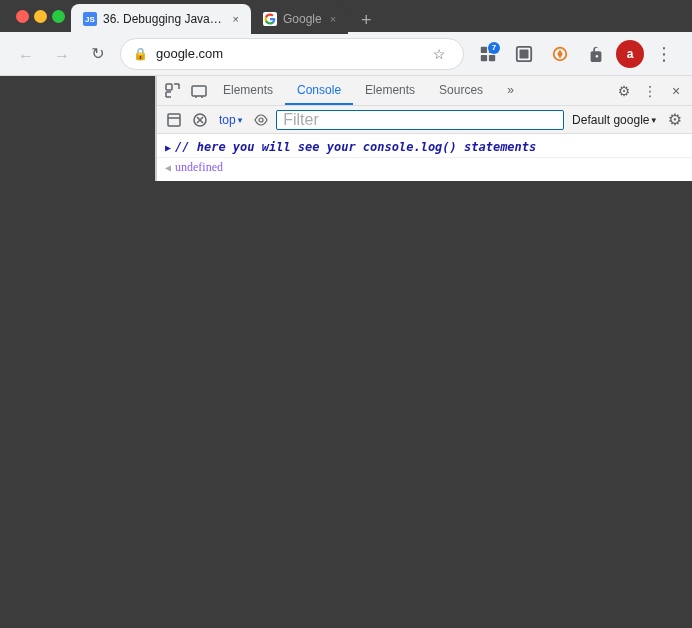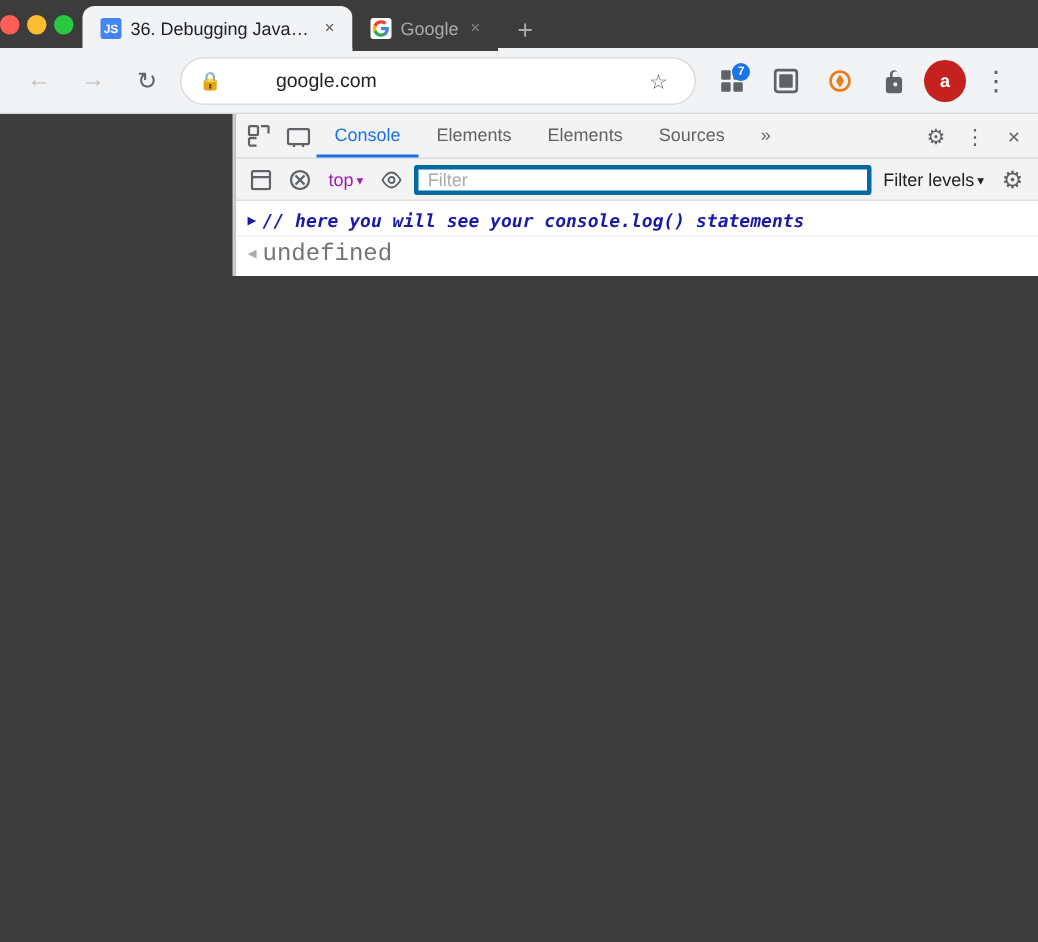--- a/index.html
+++ b/index.html
@@ -4,21 +4,21 @@
   <style>
     * { margin: 0; padding: 0; box-sizing: border-box; }
     body { font-family: 'Arial', sans-serif; background: #3c3c3c; width: 692px; height: 628px; overflow: hidden; }
 
     
     .title-bar {
       height: 32px;
       background: #3c3c3c;
       display: flex;
       align-items: center;
-      padding: 0 0;
+      padding: 0 16px;
       gap: 6px;
     }
     .window-controls {
       display: flex;
       gap: 5px;
       align-items: center;
     }
     .win-btn {
       width: 13px; height: 13px;
       border-radius: 50%;
@@ -113,21 +113,21 @@
       border: 1px solid #dadce0;
       border-radius: 20px;
       display: flex;
       align-items: center;
       padding: 0 12px;
       gap: 8px;
       font-size: 13px;
       color: #202124;
     }
     .lock-icon { color: #5f6368; font-size: 12px; }
-    .address-text { flex: 1; font-size: 13px; color: #202124; margin-left: 28px; }
+    .address-text { flex: 1; font-size: 13px; color: #202124; }
     .address-actions { display: flex; gap: 4px; align-items: center; }
     .addr-icon-btn {
       width: 24px; height: 24px;
       display: flex; align-items: center; justify-content: center;
       color: #5f6368;
       cursor: pointer;
       font-size: 14px;
       border-radius: 50%;
     }
     .toolbar-actions {
@@ -212,39 +212,39 @@
       color: #5f6368;
       font-size: 12px;
       border-radius: 2px;
     }
     .context-selector {
       display: flex;
       align-items: center;
       background: transparent;
       border: none;
       font-size: 12px;
-      color: #a21caf;
+      color: #1d4ed8;
       cursor: pointer;
       gap: 2px;
       padding: 2px 4px;
     }
     .eye-icon {
       width: 22px; height: 22px;
       display: flex; align-items: center; justify-content: center;
       cursor: pointer;
       color: #5f6368;
       font-size: 12px;
     }
     .filter-input {
       flex: 1;
       height: 20px;
-      border: 3px solid #0369a1;
+      border: 1px solid #0369a1;
       border-radius: 2px;
       padding: 0 6px;
-      font-size: 12px;
+      font-size: 16px;
       background: #fff;
       color: #4c1d95;
     }
     .filter-input::placeholder { color: #aaa; }
     .default-levels {
       display: flex;
       align-items: center;
       font-size: 12px;
       color: #202124;
       cursor: pointer;
@@ -293,23 +293,23 @@
       align-items: center;
       padding: 2px 8px;
       min-height: 18px;
     }
     .undef-arrow {
       color: #aaa;
       font-size: 10px;
       margin-right: 4px;
     }
     .undef-text {
-      color: #737373;
-      font-size: 16px;
-      font-family: Liberation Mono, monospace;
+      color: #8b5cf6;
+      font-size: 12px;
+      font-family: Liberation Serif, serif;
     }
 
     
     .browser-page {
       background: #fff;
       width: 155px;
       height: 100%;
     }
 
     .page-with-devtools {
@@ -454,25 +454,25 @@
         </div>
         <div class="dt-icon-btn">
           <svg width="16" height="16" viewBox="0 0 16 16" fill="none" stroke="#5f6368" stroke-width="1.5">
             <rect x="1" y="3" width="14" height="10" rx="1"></rect>
             <line x1="5" y1="13" x2="5" y2="15"></line>
             <line x1="11" y1="13" x2="11" y2="15"></line>
           </svg>
         </div>
       </div>
       <div class="dt-tabs">
+        <div class="dt-tab">
+          <span>Elements</span>
+        </div>
         <div class="dt-tab active">
           <span>Console</span>
-        </div>
-        <div class="dt-tab">
-          <span>Elements</span>
         </div>
         <div class="dt-tab">
           <span>Elements</span>
         </div>
         <div class="dt-tab">
           <span>Sources</span>
         </div>
         <div class="dt-tab">
           <span>»</span>
         </div>
@@ -509,21 +509,21 @@
         <span style="font-size:9px;">▾</span>
       </div>
       <div class="eye-icon">
         <svg width="14" height="14" viewBox="0 0 14 14" fill="none">
           <path d="M1 7s2.5-5 6-5 6 5 6 5-2.5 5-6 5-6-5-6-5z" stroke="#5f6368" stroke-width="1.2"></path>
           <circle cx="7" cy="7" r="2" stroke="#5f6368" stroke-width="1.2"></circle>
         </svg>
       </div>
       <input class="filter-input" type="text" placeholder="Filter" style="">
       <div class="default-levels">
-        <span>Filter levels</span>
+        <span>Default google</span>
         <span style="font-size:9px;">▾</span>
       </div>
       <div class="dt-settings">
         <span>⚙</span>
       </div>
     </div>
 
     <div class="console-output">
       <div class="console-entry">
         <span class="console-arrow">▶</span>

